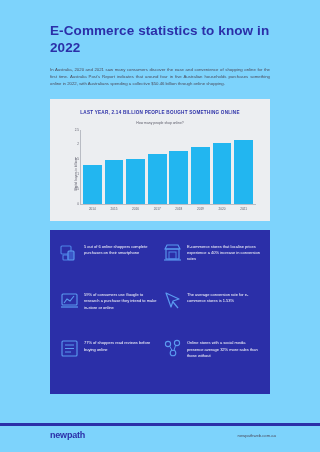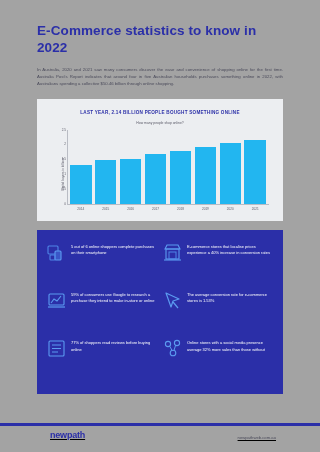--- a/index.html
+++ b/index.html
@@ -10,23 +10,23 @@
     width: 320px;
     height: 452px;
     background: #ffffff;
     font-family: "Liberation Sans", sans-serif;
     overflow: hidden;
   }
   .page {
     position: relative;
     width: 320px;
     height: 452px;
-    background: #a3a3a3;
-    box-sizing: border-box;
-    padding: 0 37px;
+    background: #7dd3fc;
+    box-sizing: border-box;
+    padding: 0 50px;
   }
   
   .headline {
     margin: 0;
     padding-top: 22px;
     font-size: 13.5px;
     line-height: 17px;
     font-weight: bold;
     color: #2b2fa8;
     letter-spacing: 0.1px;
@@ -186,23 +186,22 @@
     top: 423px;
     height: 3px;
     background: #2b2fa8;
   }
   .footer {
     position: absolute;
     left: 50px;
     right: 44px;
     top: 430px;
     display: flex;
-    align-items: flex-end;
+    align-items: center;
     justify-content: space-between;
-    text-decoration: underline;
   }
   .logo {
     font-size: 9px;
     font-weight: bold;
     color: #2b2fa8;
     letter-spacing: -0.2px;
   }
   .footer-url {
     font-size: 4.2px;
     color: #4a4a5a;

